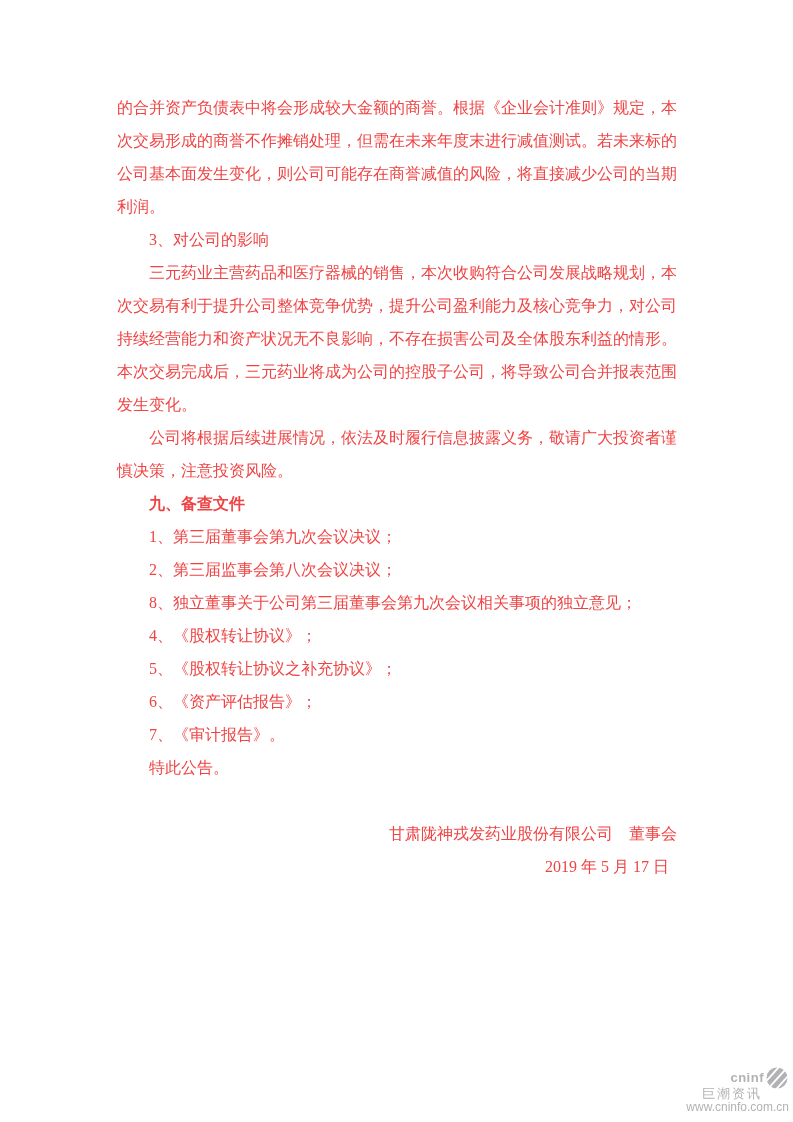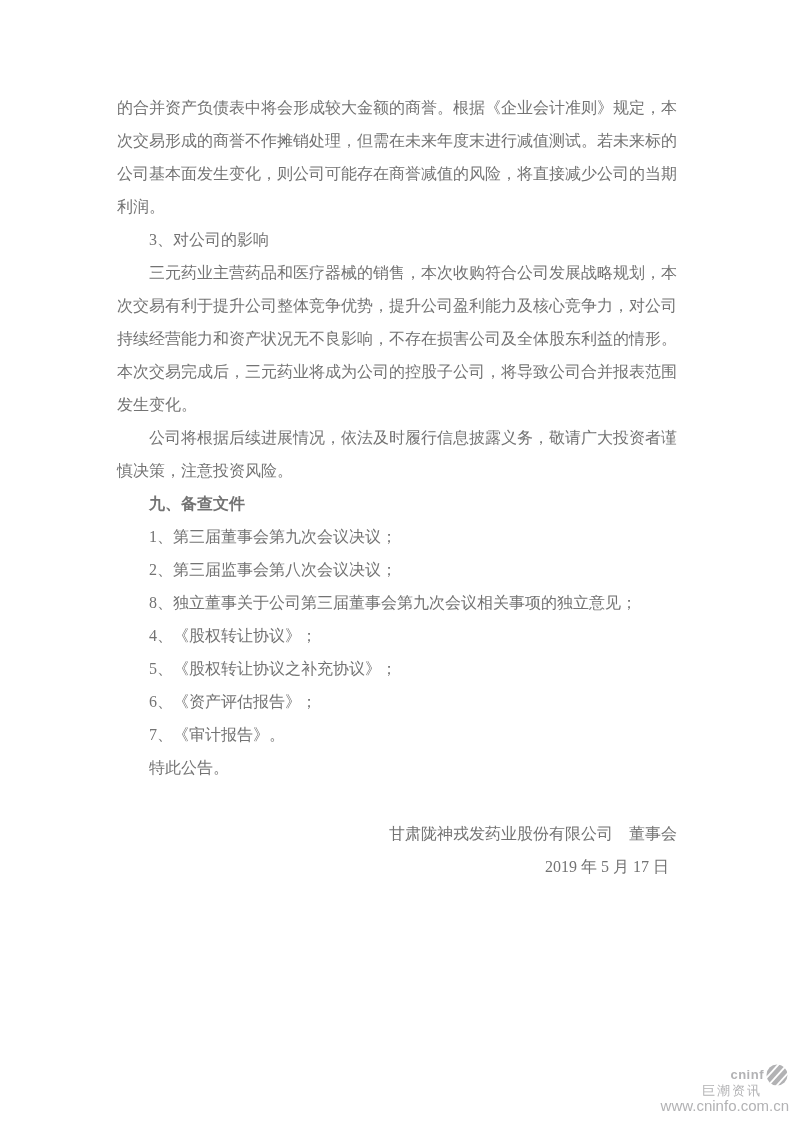--- a/index.html
+++ b/index.html
@@ -15,21 +15,21 @@
     overflow: hidden;
     font-family: "Liberation Serif", "DejaVu Serif", serif;
   }
   .content {
     position: absolute;
     left: 117px;
     top: 91px;
     width: 560px;
     font-size: 16px;
     line-height: 33px;
-    color: #737373;
+    color: #ef4444;
     text-align: justify;
   }
   .para {
     margin: 0;
     text-indent: 2em;
   }
   .para.no-indent {
     text-indent: 0;
   }
   .para.bold {
@@ -70,21 +70,21 @@
     width: 24px;
     height: 24px;
   }
   .cninfo-cn {
     font-size: 13px;
     letter-spacing: 2px;
     padding-right: 27px;
     margin-top: -3px;
   }
   .cninfo-url {
-    font-size: 15px;
+    font-size: 12px;
     margin-top: 1px;
     margin-left: 16px;
   }
 </style>
 </head>
 <body>
 
 <div class="page">
   <div class="content">
 

